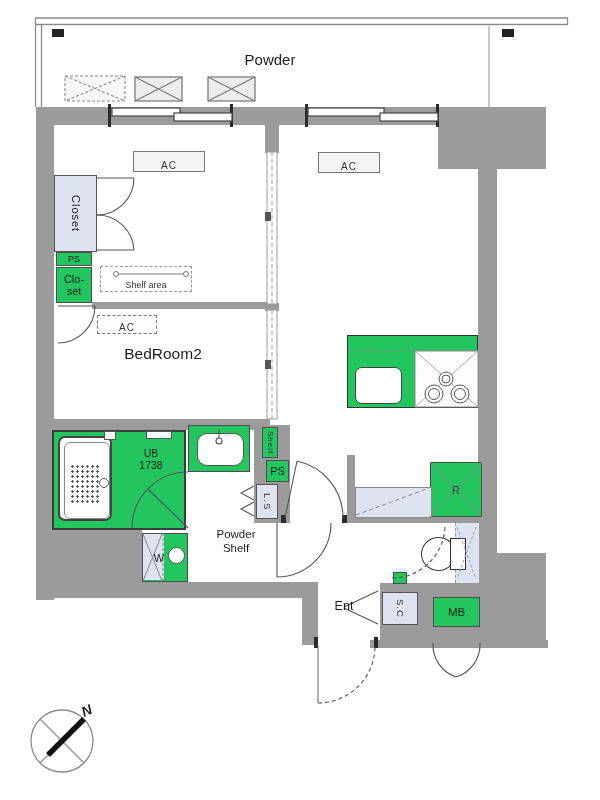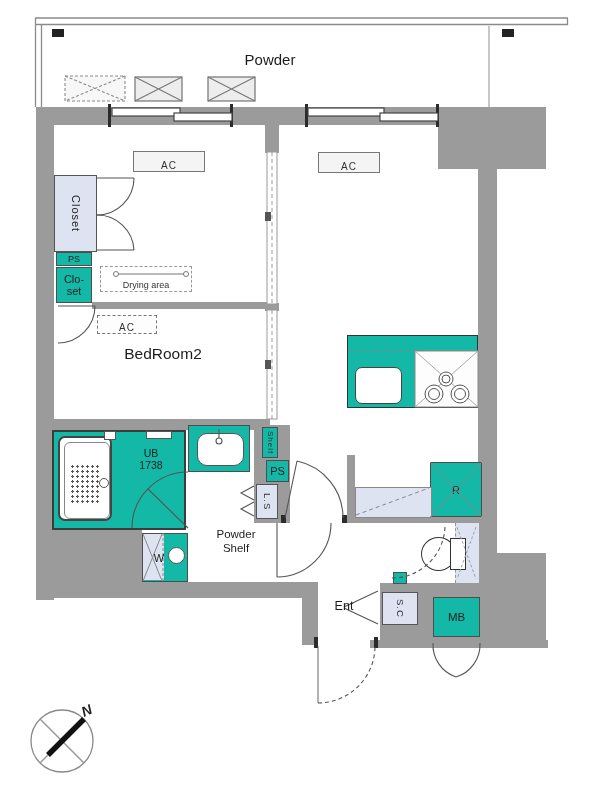--- a/index.html
+++ b/index.html
@@ -2,21 +2,21 @@
 <html><head>
 <meta charset="utf-8">
 <style>
   html,body{margin:0;padding:0;background:#fff;}
   .plan{position:relative;width:600px;height:800px;background:#fff;overflow:hidden;
         font-family:"Liberation Sans","DejaVu Sans",sans-serif;color:#222;}
   .abs{position:absolute;box-sizing:border-box;}
   .wall{position:absolute;background:#9b9b9b;box-sizing:border-box;}
   .tick{position:absolute;background:#2b2b2b;}
   .fixture{position:absolute;box-sizing:border-box;background:#dde3f0;border:1.5px solid #555;}
-  .whitebox{position:absolute;box-sizing:border-box;background:#14b8a6;border:1.5px solid #4d4d4d;}
+  .whitebox{position:absolute;box-sizing:border-box;background:#22c55e;border:1.5px solid #4d4d4d;}
   .cc{display:flex;align-items:center;justify-content:center;text-align:center;}
   .vert{writing-mode:vertical-rl;letter-spacing:1px;}
   .roomlabel{position:absolute;text-align:center;line-height:1.18;color:#1d1d1d;}
   
   .w1{left:36px;top:107px;width:412px;height:18px}
   .w2{left:438px;top:107px;width:108px;height:62px}
   .w3{left:478px;top:169px;width:19px;height:384px}
   .w4{left:478px;top:553px;width:68px;height:92px}
   .w5{left:36px;top:107px;width:18px;height:493px}
   .w6{left:92px;top:302px;width:178px;height:7px}
@@ -60,21 +60,21 @@
   .wcircle{left:25px;top:13px;width:15px;height:15px;border:1.2px solid #555;border-radius:50%;position:absolute;background:#fff;}
   .tstrip{left:455px;top:523px;width:23px;height:60px;background:#dde3f0;border-left:1px dashed #999;position:absolute;}
   .bowl{left:421px;top:537px;width:33px;height:32px;border:1.6px solid #333;border-radius:50%;background:#fff;position:absolute;}
   .tank{left:450px;top:538px;width:14px;height:30px;border:1.6px solid #333;background:#fff;position:absolute;}
   .tstub{left:393px;top:572px;width:14px;height:12px;border-width:1.2px;}
   .kitchen{left:347px;top:335px;width:131px;height:73px;border-color:#333;}
   .sink{left:355px;top:367px;width:45px;height:35px;border:1.3px solid #444;border-radius:7px;background:#fff;position:absolute;}
   .rbox{left:430px;top:462px;width:52px;height:55px;border-width:1.4px;font-size:11px;color:#222;}
   .counter2{left:355px;top:487px;width:75px;height:29px;background:#dde3f0;border:1px solid #888;position:absolute;}
   .scbox{left:382px;top:592px;width:36px;height:33px;font-size:9.5px;color:#333;}
-  .mbbox{left:433px;top:597px;width:47px;height:40px;font-size:11.5px;}
+  .mbbox{left:433px;top:597px;width:47px;height:30px;font-size:11.5px;}
   
   .lbl-balcony{left:210px;top:51px;width:120px;font-size:15px;}
   .lbl-br1{left:117px;top:197px;width:160px;font-size:16px;}
   .lbl-br1 .sz,.lbl-br2 .sz{font-size:14.5px;}
   .lbl-ldk{left:314px;top:211px;width:120px;font-size:19px;}
   .lbl-ldk .sz{font-size:16.5px;}
   .lbl-br2{left:83px;top:345px;width:160px;font-size:15.5px;}
   .lbl-ub{left:122px;top:447px;width:58px;font-size:10.5px;}
   .lbl-powder{left:204px;top:528px;width:64px;font-size:11.5px;}
   .lbl-ent{left:323px;top:599px;width:42px;font-size:12.5px;}
@@ -129,21 +129,21 @@
   <div class="acbox cc ac1">
       <span>AC</span>
     </div>
   <div class="acbox cc ac2">
       <span>AC</span>
     </div>
   <div class="acbox cc ac3">
       <span>AC</span>
     </div>
   <div class="abs drying">
-      <span>Drying area</span>
+      <span>Shelf area</span>
     </div>
 
   <div class="whitebox ubroom"></div>
   <div class="abs tub">
     <div class="tubin"></div>
     <div class="tubdots"></div>
     <div class="drain"></div>
   </div>
   <div class="abs bfx1"></div>
   <div class="abs bfx2"></div>

